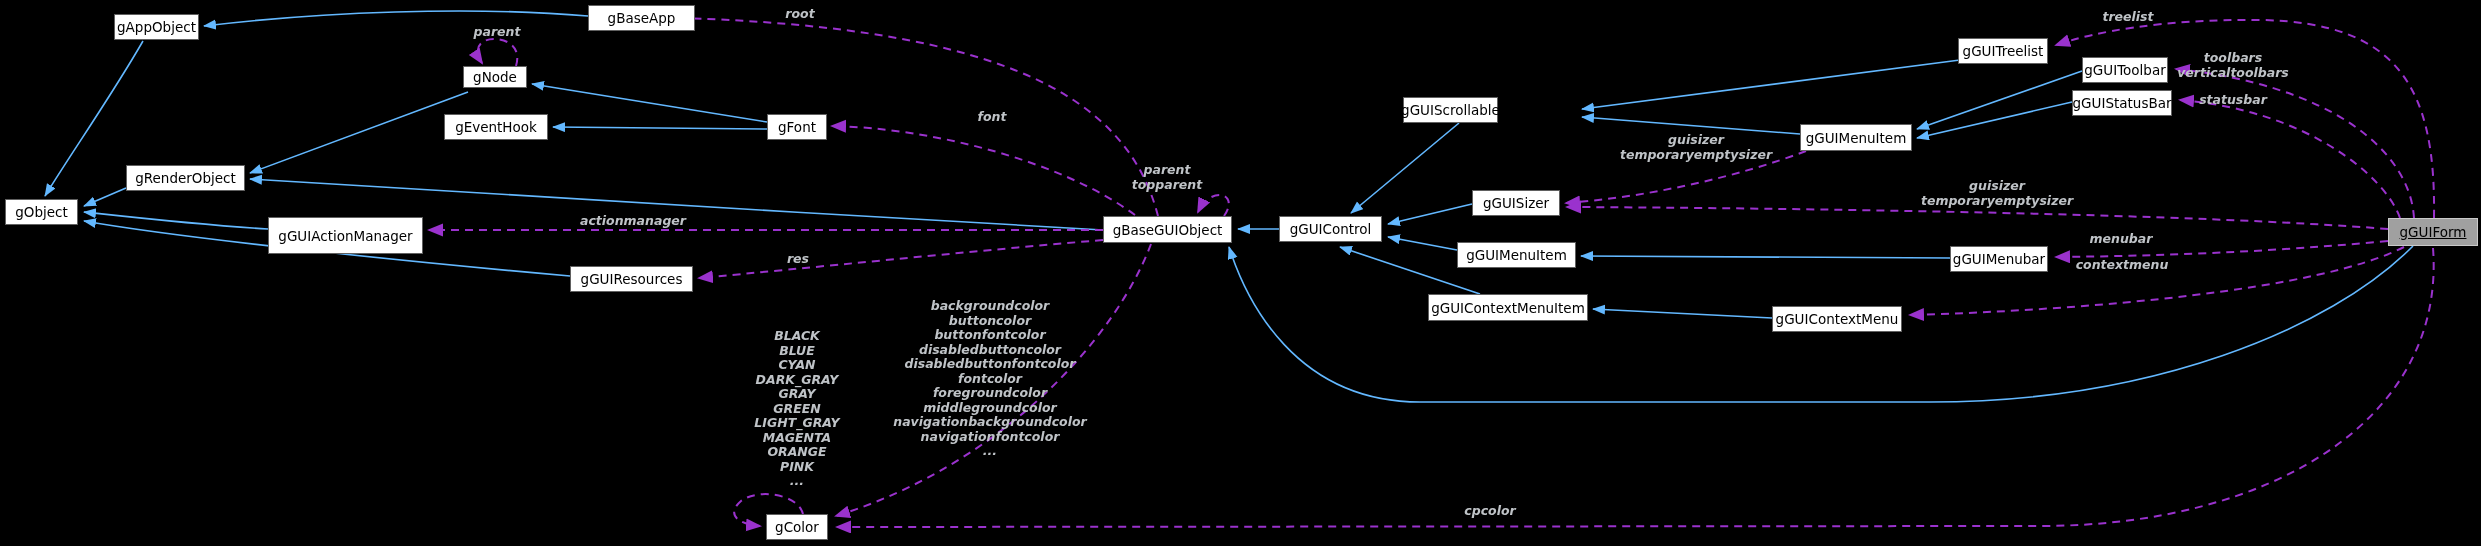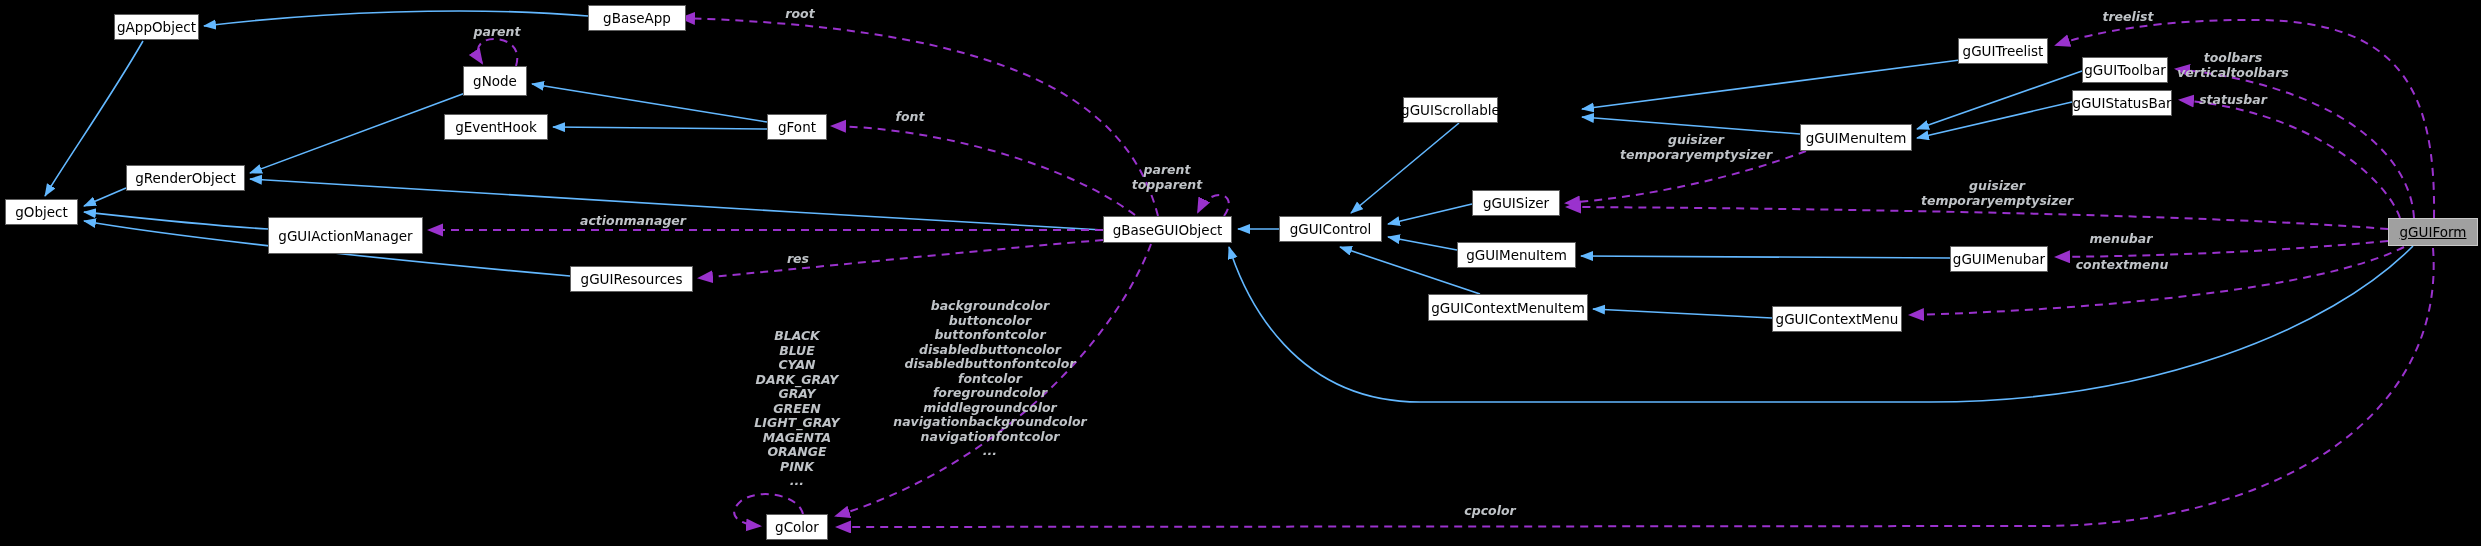--- a/index.html
+++ b/index.html
@@ -67,43 +67,43 @@
     <path class="p" marker-end="url(#ap)" d="M 2404,247 C 2320,290 2090,310 1910,315"></path>
     <path class="p" marker-end="url(#ap)" d="M 2433,248 C 2446,420 2270,526 2040,526 L 837,527"></path>
     <path class="p" marker-end="url(#ap)" d="M 1151,244 C 1115,340 1000,465 836,516"></path>
     <path class="p" marker-end="url(#ap)" d="M 803,514 C 798,494 758,488 741,501 C 727,513 735,524 760,526"></path>
   </svg>
 
   <div class="node" style="left:5px;top:199px;width:73px;height:26px">gObject</div>
   <div class="node" style="left:114px;top:14px;width:85px;height:26px">gAppObject</div>
   <div class="node" style="left:126px;top:165px;width:119px;height:26px">gRenderObject</div>
   <div class="node" style="left:268px;top:217px;width:155px;height:37px">gGUIActionManager</div>
-  <div class="node" style="left:463px;top:66px;width:64px;height:30px">gNode</div>
+  <div class="node" style="left:463px;top:66px;width:64px;height:22px">gNode</div>
   <div class="node" style="left:444px;top:114px;width:104px;height:26px">gEventHook</div>
-  <div class="node" style="left:588px;top:5px;width:98px;height:26px">gBaseApp</div>
+  <div class="node" style="left:588px;top:5px;width:107px;height:26px">gBaseApp</div>
   <div class="node" style="left:570px;top:266px;width:123px;height:26px">gGUIResources</div>
   <div class="node" style="left:767px;top:114px;width:60px;height:26px">gFont</div>
   <div class="node" style="left:766px;top:514px;width:62px;height:26px">gColor</div>
   <div class="node" style="left:1103px;top:216px;width:129px;height:27px">gBaseGUIObject</div>
   <div class="node" style="left:1279px;top:216px;width:103px;height:26px">gGUIControl</div>
   <div class="node" style="left:1403px;top:97px;width:95px;height:26px">gGUIScrollable</div>
   <div class="node" style="left:1472px;top:190px;width:88px;height:26px">gGUISizer</div>
   <div class="node" style="left:1457px;top:242px;width:119px;height:26px">gGUIMenuItem</div>
   <div class="node" style="left:1428px;top:294px;width:160px;height:27px">gGUIContextMenuItem</div>
   <div class="node" style="left:1800px;top:124px;width:112px;height:27px">gGUIMenuItem</div>
   <div class="node" style="left:1772px;top:306px;width:130px;height:26px">gGUIContextMenu</div>
   <div class="node" style="left:1958px;top:38px;width:90px;height:26px">gGUITreelist</div>
   <div class="node" style="left:2082px;top:57px;width:86px;height:26px">gGUIToolbar</div>
   <div class="node" style="left:2072px;top:90px;width:100px;height:26px">gGUIStatusBar</div>
   <div class="node" style="left:1950px;top:246px;width:98px;height:26px">gGUIMenubar</div>
   <div class="node hl" style="left:2388px;top:218px;width:90px;height:28px">gGUIForm</div>
 
   <div class="elabel" style="left:497px;top:32px">parent</div>
   <div class="elabel" style="left:800px;top:14px">root</div>
-  <div class="elabel" style="left:910px;top:117px">font</div>
+  <div class="elabel" style="left:992px;top:117px">font</div>
   <div class="elabel" style="left:1167px;top:177px">parent
 topparent</div>
   <div class="elabel" style="left:633px;top:221px">actionmanager</div>
   <div class="elabel" style="left:798px;top:259px">res</div>
   <div class="elabel" style="left:1696px;top:147px">guisizer
 temporaryemptysizer</div>
   <div class="elabel" style="left:1997px;top:193px">guisizer
 temporaryemptysizer</div>
   <div class="elabel" style="left:2128px;top:17px">treelist</div>
   <div class="elabel" style="left:2233px;top:65px">toolbars

